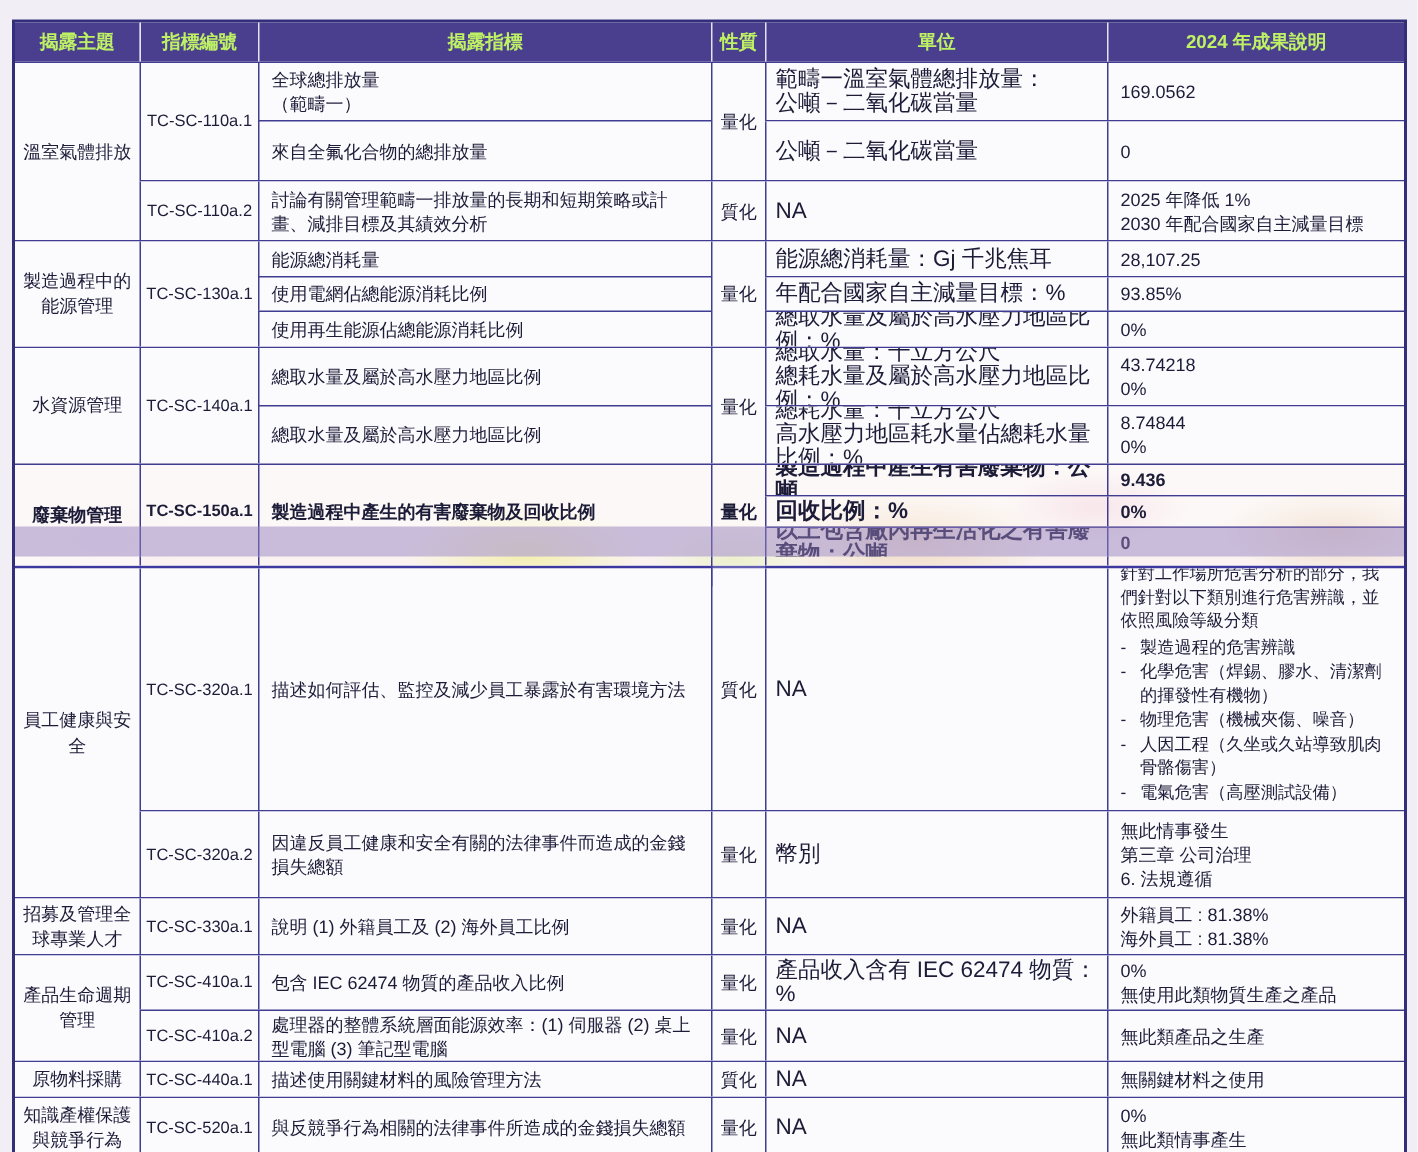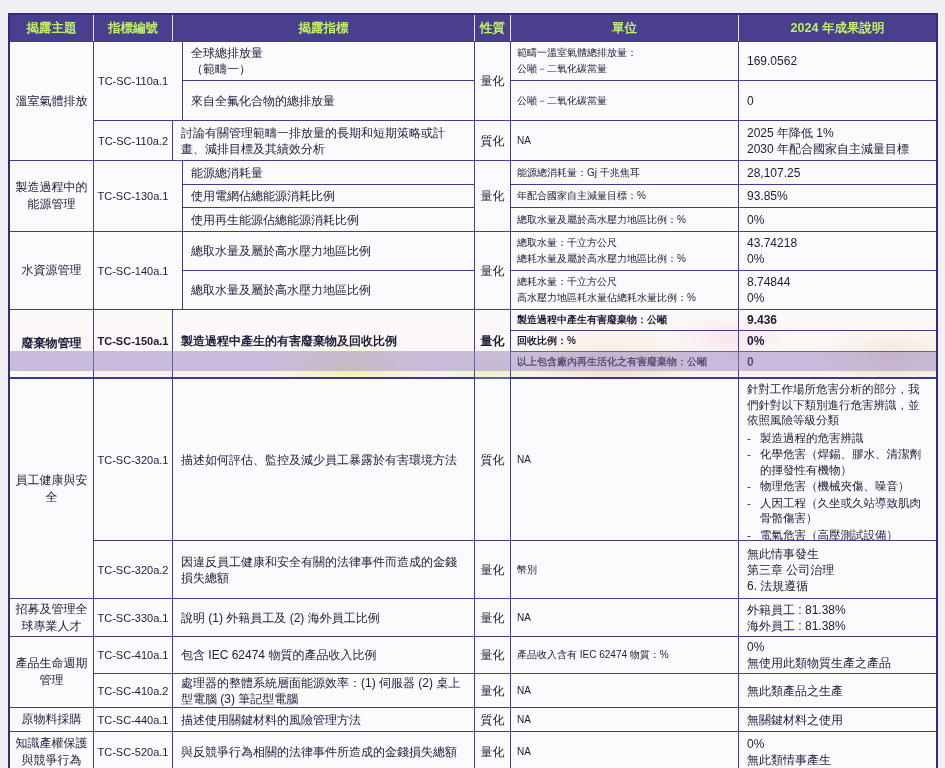--- a/index.html
+++ b/index.html
@@ -34,25 +34,25 @@
     font-size:12px;line-height:16px;
     padding:2px 8px;
     background:var(--cellbg);
     min-width:0;overflow:hidden;
   }
   .nobl{border-left:none;}
   .c1{width:83px;flex:none;justify-content:center;text-align:center;padding:2px 4px;line-height:17px;}
   .c2{width:79px;flex:none;justify-content:center;text-align:center;font-size:11px;padding:2px 1px;}
   .c3{width:302px;flex:none;}
   .c4{width:36px;flex:none;justify-content:center;text-align:center;padding:10px 2px;}
-  .c5{width:228px;flex:none;font-size:10px;padding:2px 6px;}
+  .c5{width:228px;flex:none;font-size:15px;padding:2px 6px;}
   .c6{flex:1;}
   .c3w{width:302px;flex:none;}
   .c56w{flex:1;min-width:0;}
-  .c3w > .cell, .colcell{width:auto;margin-left:10px;}
+  .c3w > .cell, .colcell{width:auto;}
   .lines{width:100%;}
   .lines > div{line-height:16px;}
   
   .hrow{height:26px;}
   .hcell{
     background:var(--hdr);color:#bef264;font-weight:bold;font-size:12.5px;
     display:flex;align-items:center;justify-content:center;text-align:center;
     border-left:1px solid rgba(255,255,255,0.85);
     min-width:0;
   }
@@ -73,21 +73,21 @@
   .sec.waste .strip .cell{background:rgba(255,255,255,0.2);}
   .waste-overlay{
     position:absolute;left:0;right:0;bottom:6px;height:20px;
     background:rgba(150,128,190,0.5);
     pointer-events:none;z-index:2;
   }
   
   .result-block{
     width:100%;font-size:11.5px;line-height:15.5px;
   }
-  .cell.topalign{align-items:flex-start;padding-top:3px;padding-bottom:3px;}
+  .cell.topalign{align-items:flex-end;padding-top:3px;padding-bottom:3px;}
   .bi{display:flex;margin-top:1px;}
   .bi .dash{width:13px;flex:none;}
   .bi .txt{flex:1;min-width:0;}
   .intro{margin-bottom:2px;}
 </style>
 </head>
 <body>
 
 <div class="tbl">
 

